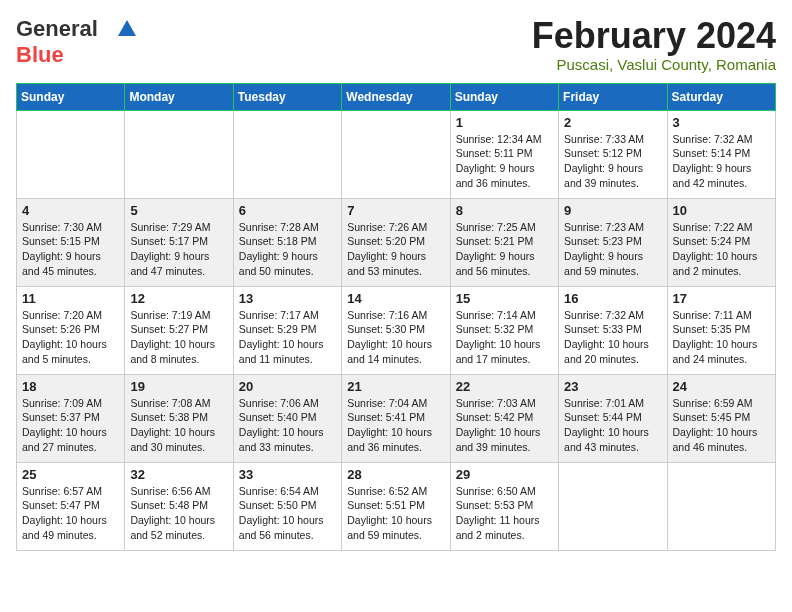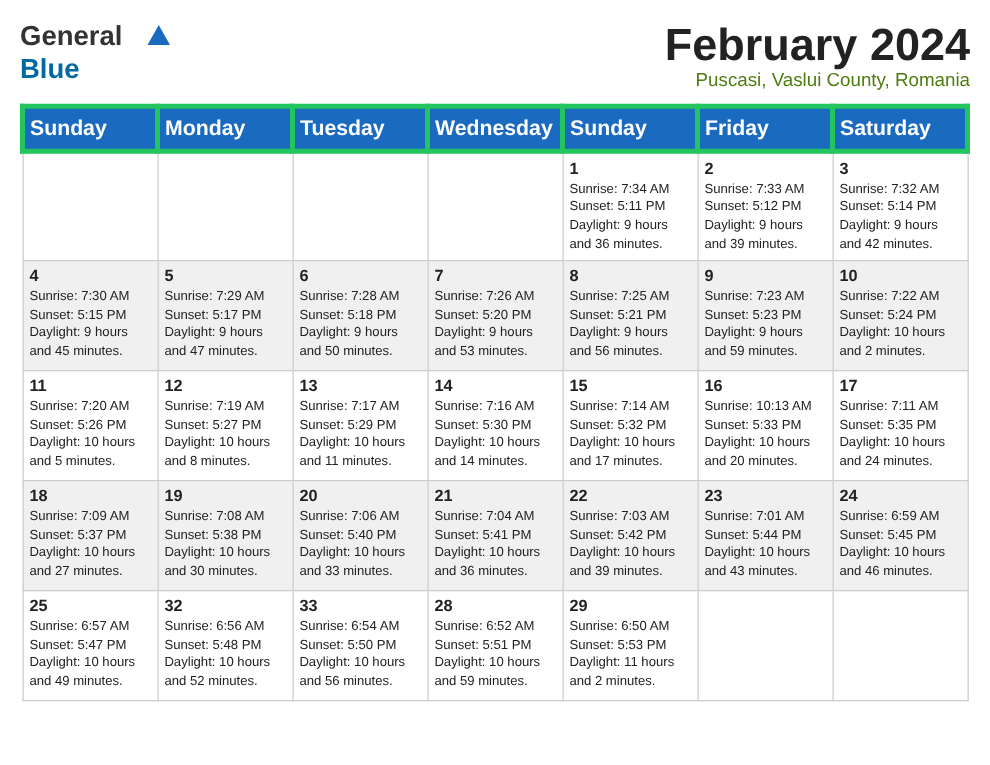--- a/index.html
+++ b/index.html
@@ -33,25 +33,25 @@
       color: #4d7c0f;
     }
     table {
       width: 100%;
       border-collapse: collapse;
       table-layout: fixed;
     }
     thead tr th {
       background: #1a6bbf;
       color: #fff;
-      font-size: 17px;
+      font-size: 12px;
       font-weight: bold;
       padding: 6px 4px;
       text-align: left;
-      border: 4px solid #22c55e;
+      border: 1px solid #22c55e;
     }
     tbody tr td {
       vertical-align: top;
       padding: 4px 5px;
       font-size: 11px;
       color: #222;
       border: 1px solid #ccc;
       min-height: 80px;
       height: 88px;
     }
@@ -70,21 +70,21 @@
     .cell-text {
       font-size: 10.5px;
       line-height: 1.4;
     }
     .logo-row {
       display: flex;
       align-items: center;
       gap: 18px;
     }
     .logo-g { font-size: 22px; font-weight: bold; color: #333; }
-    .logo-b { font-size: 22px; font-weight: bold; color: #0369a1; }
+    .logo-b { font-size: 22px; font-weight: bold; color: #ef4444; }
   </style>
 </head>
 <body>
 
 <div class="header">
   <div class="logo">
     <div class="logo-row">
       <span class="logo-g">General</span>
       <svg width="22" height="22" viewBox="0 0 22 22">
         <polygon points="11,2 20,18 2,18" fill="#1a6bbf"></polygon>
@@ -111,21 +111,21 @@
       </tr>
   </thead>
   <tbody id="calendar-body">
       <tr>
         <td></td>
         <td></td>
         <td></td>
         <td></td>
         <td>
           <span class="day-num">1</span>
-          <div class="cell-text">Sunrise: 7:34 AM
+          <div class="cell-text">Sunrise: 12:34 AM
 Sunset: 5:11 PM
 Daylight: 9 hours
 and 36 minutes.</div>
         </td>
         <td>
           <span class="day-num">2</span>
           <div class="cell-text">Sunrise: 7:33 AM
 Sunset: 5:12 PM
 Daylight: 9 hours
 and 39 minutes.</div>
@@ -220,21 +220,21 @@
         </td>
         <td>
           <span class="day-num">15</span>
           <div class="cell-text">Sunrise: 7:14 AM
 Sunset: 5:32 PM
 Daylight: 10 hours
 and 17 minutes.</div>
         </td>
         <td>
           <span class="day-num">16</span>
-          <div class="cell-text">Sunrise: 10:13 AM
+          <div class="cell-text">Sunrise: 7:32 AM
 Sunset: 5:33 PM
 Daylight: 10 hours
 and 20 minutes.</div>
         </td>
         <td>
           <span class="day-num">17</span>
           <div class="cell-text">Sunrise: 7:11 AM
 Sunset: 5:35 PM
 Daylight: 10 hours
 and 24 minutes.</div>

